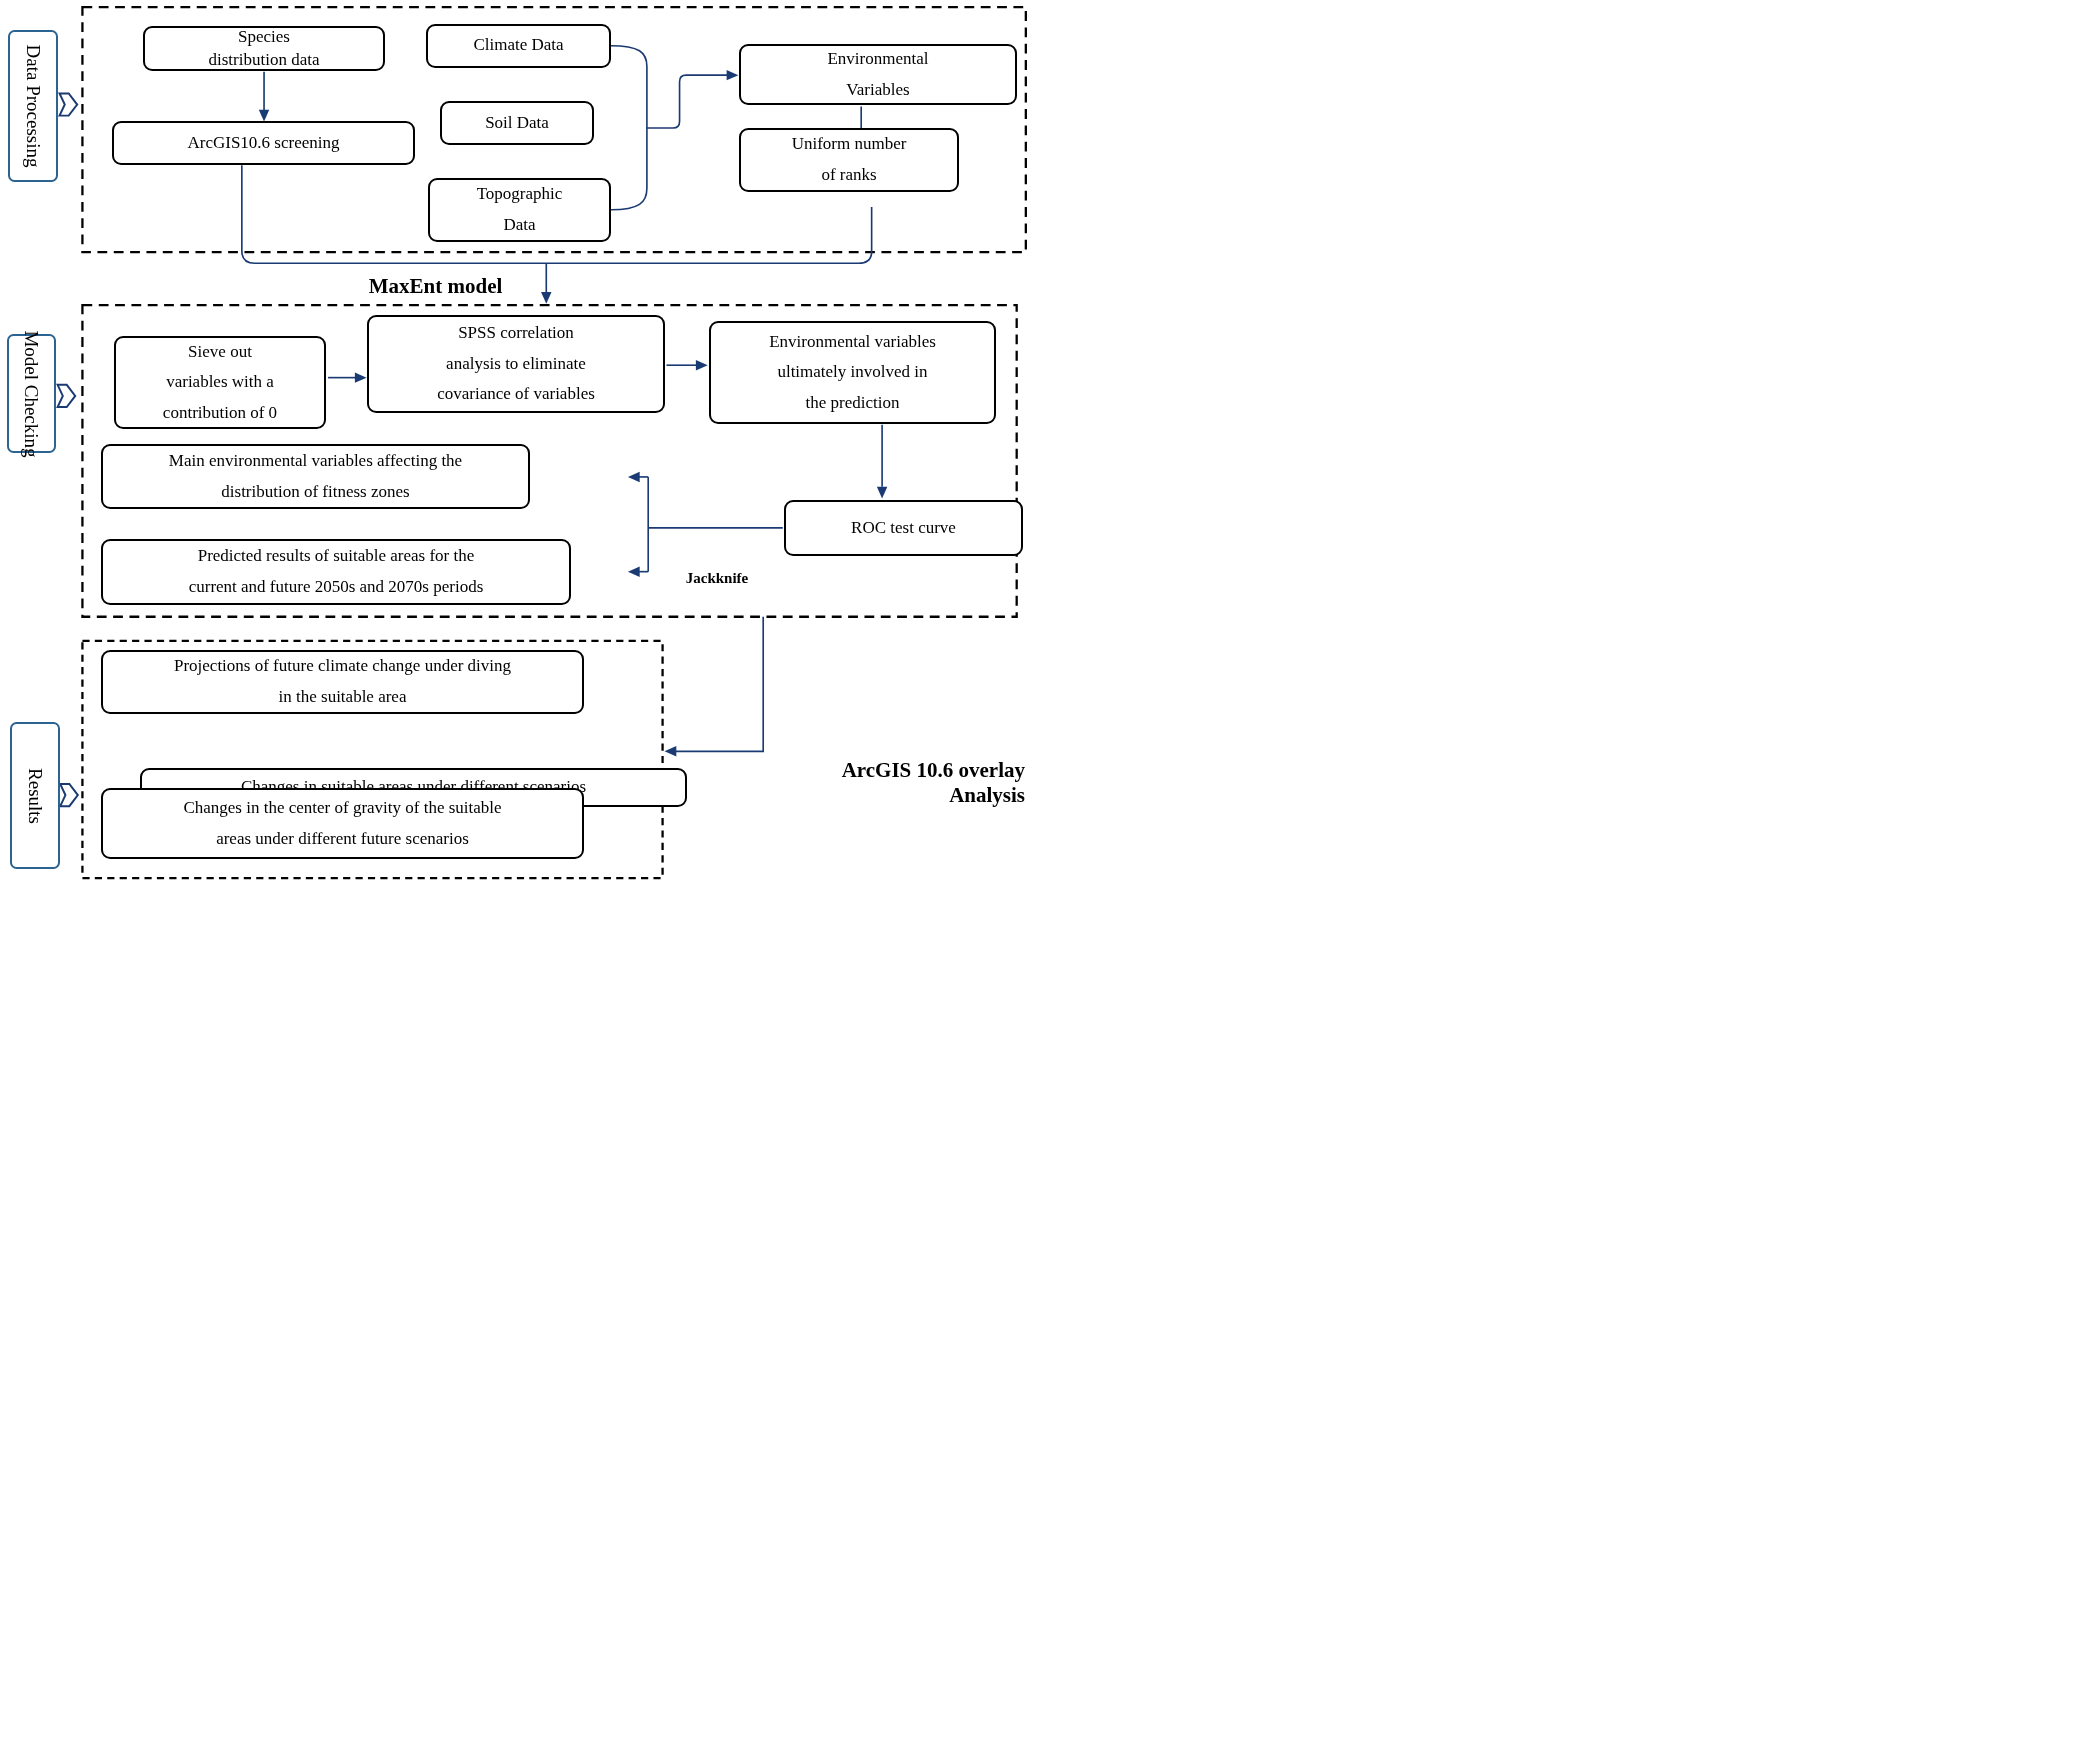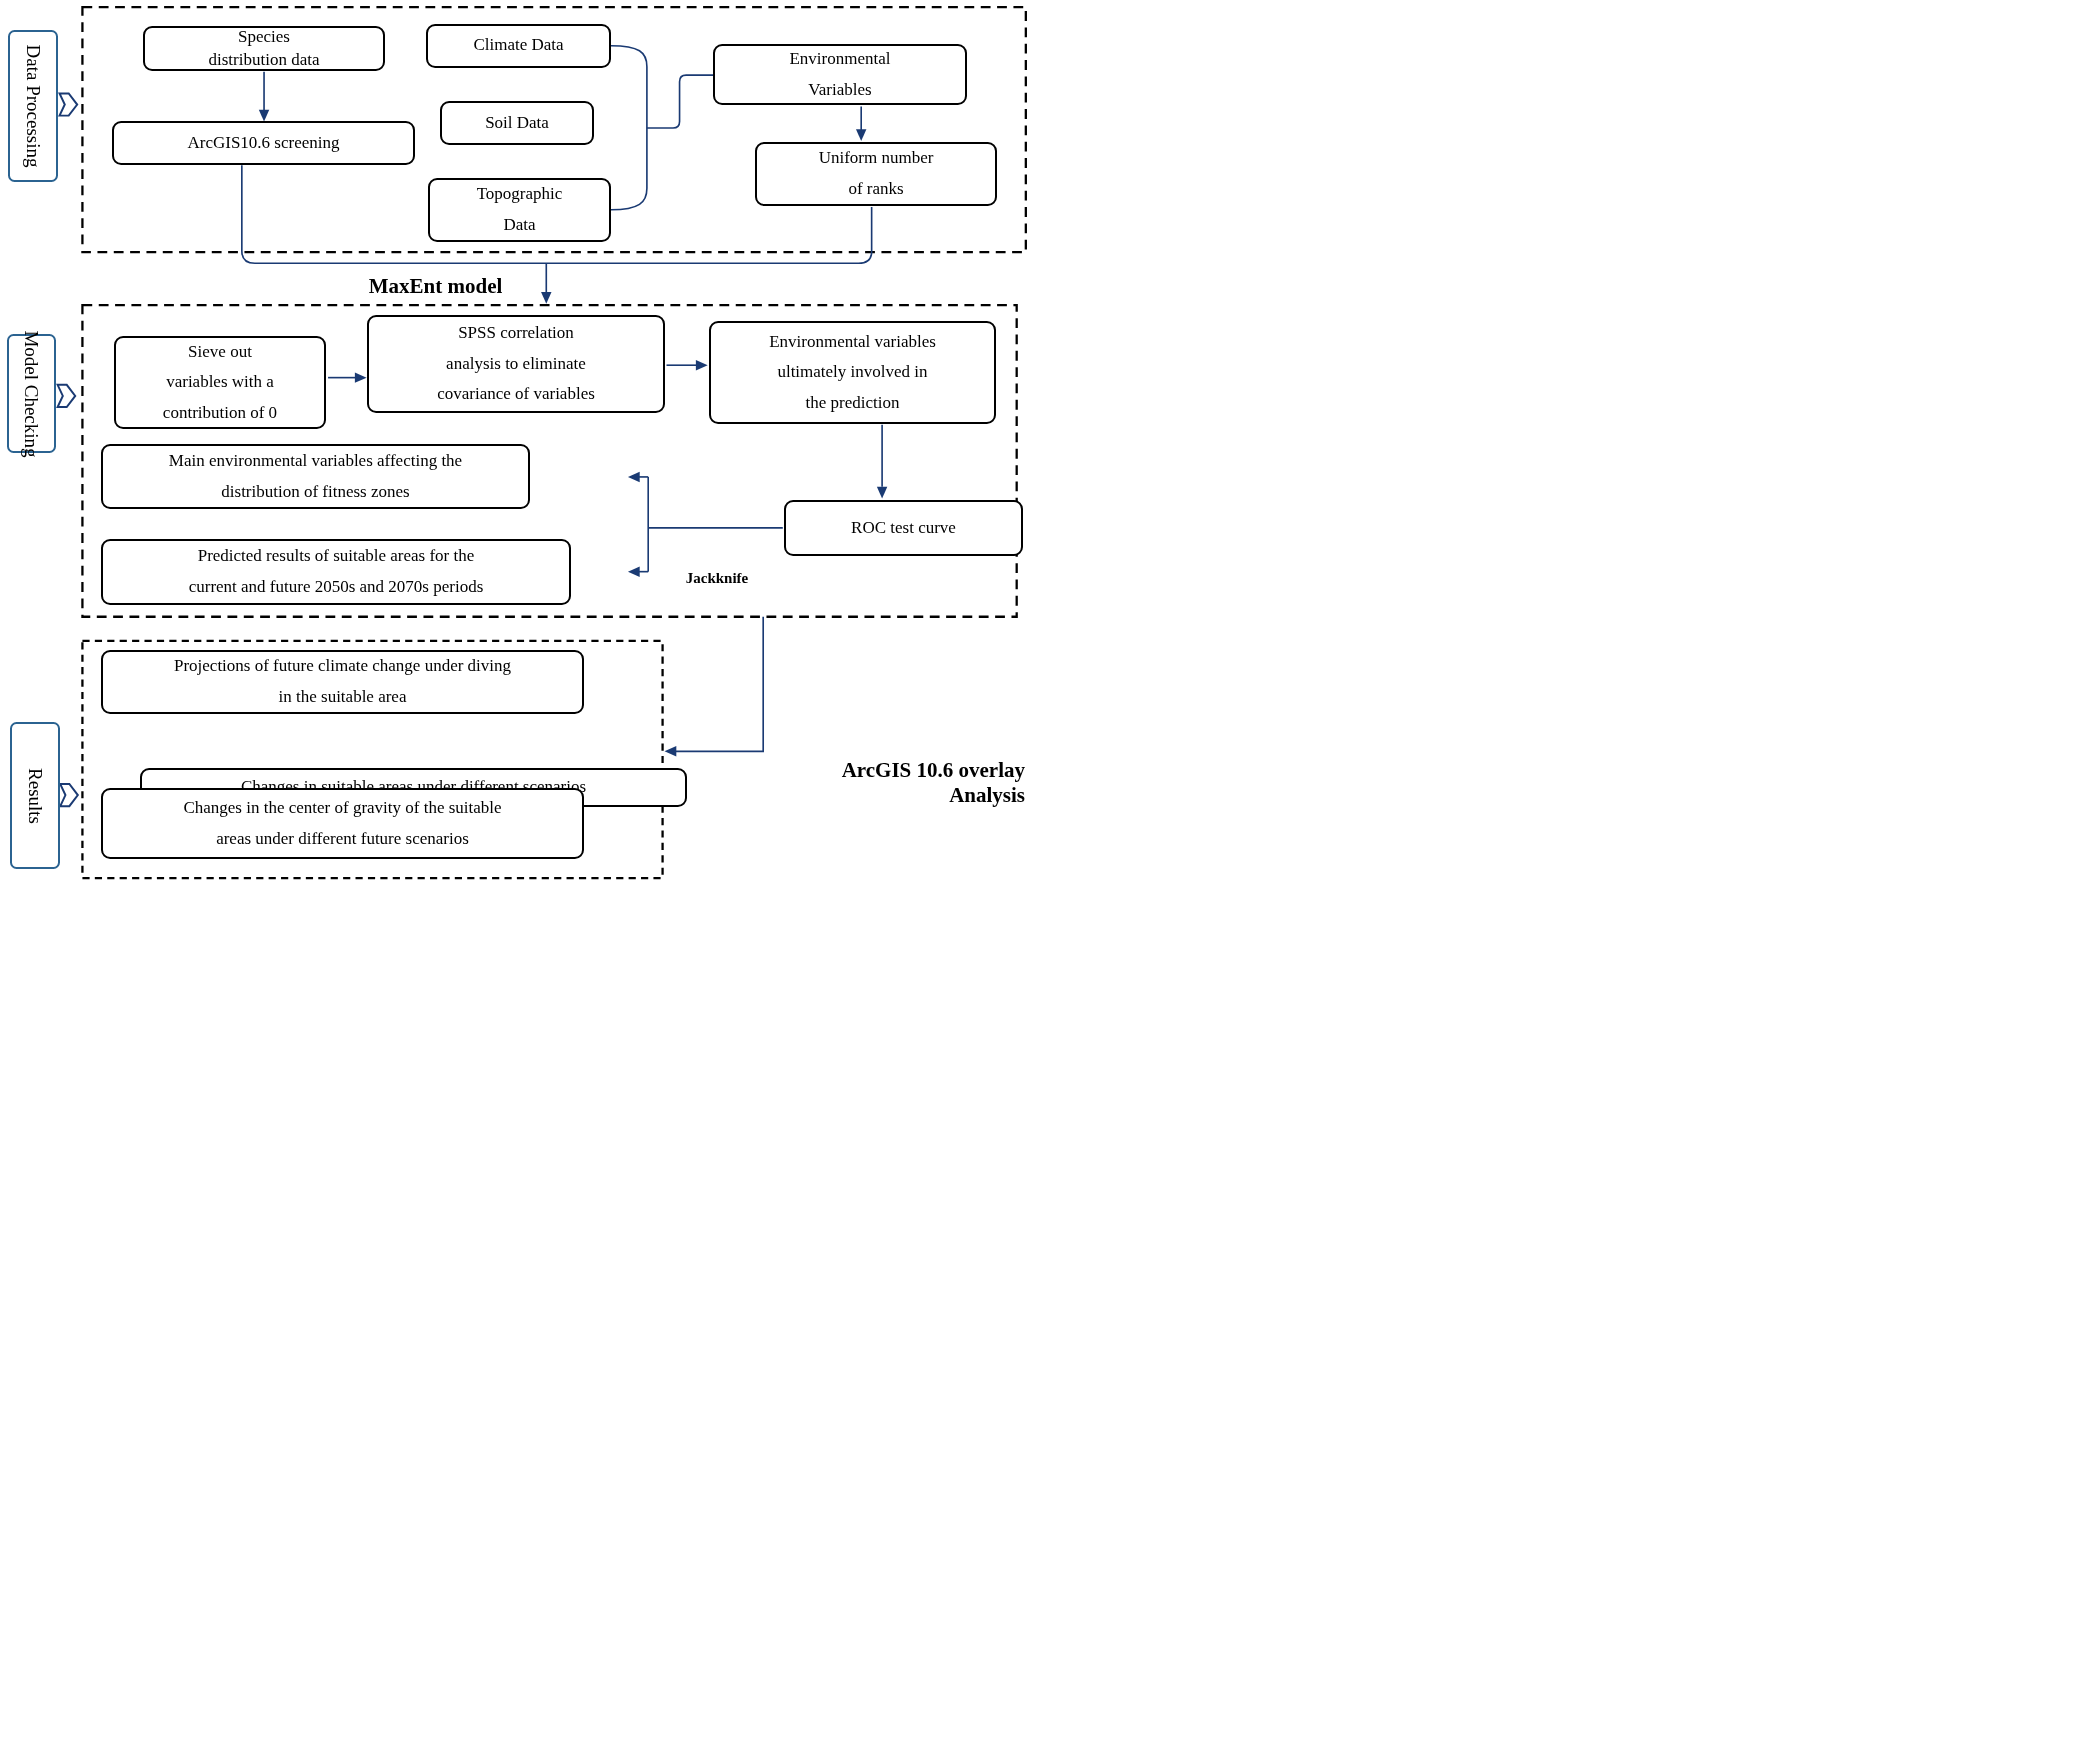--- a/index.html
+++ b/index.html
@@ -103,23 +103,23 @@
     <span>Results</span>
   </div>
 
   <div class="node tight" style="left:143px;top:26px;width:242px;height:45px;">Species
 distribution data</div>
   <div class="node" style="left:112px;top:121px;width:303px;height:44px;">ArcGIS10.6 screening</div>
   <div class="node" style="left:426px;top:23.5px;width:185px;height:44px;">Climate Data</div>
   <div class="node" style="left:440px;top:101px;width:154px;height:44px;">Soil Data</div>
   <div class="node" style="left:428px;top:178px;width:183px;height:64px;">Topographic
 Data</div>
-  <div class="node" style="left:713px;top:44px;width:254px;height:61px;">Environmental
+  <div class="node" style="left:739px;top:44px;width:278px;height:61px;">Environmental
 Variables</div>
-  <div class="node" style="left:739px;top:142px;width:242px;height:64px;margin-left:16px;">Uniform number
+  <div class="node" style="left:739px;top:128px;width:220px;height:64px;">Uniform number
 of ranks</div>
 
   <div class="node" style="left:114px;top:336px;width:212px;height:93px;">Sieve out
 variables with a
 contribution of 0</div>
   <div class="node" style="left:367px;top:315px;width:298px;height:98px;">SPSS correlation
 analysis to eliminate
 covariance of variables</div>
   <div class="node" style="left:709px;top:321px;width:287px;height:103px;">Environmental variables
 ultimately involved in

